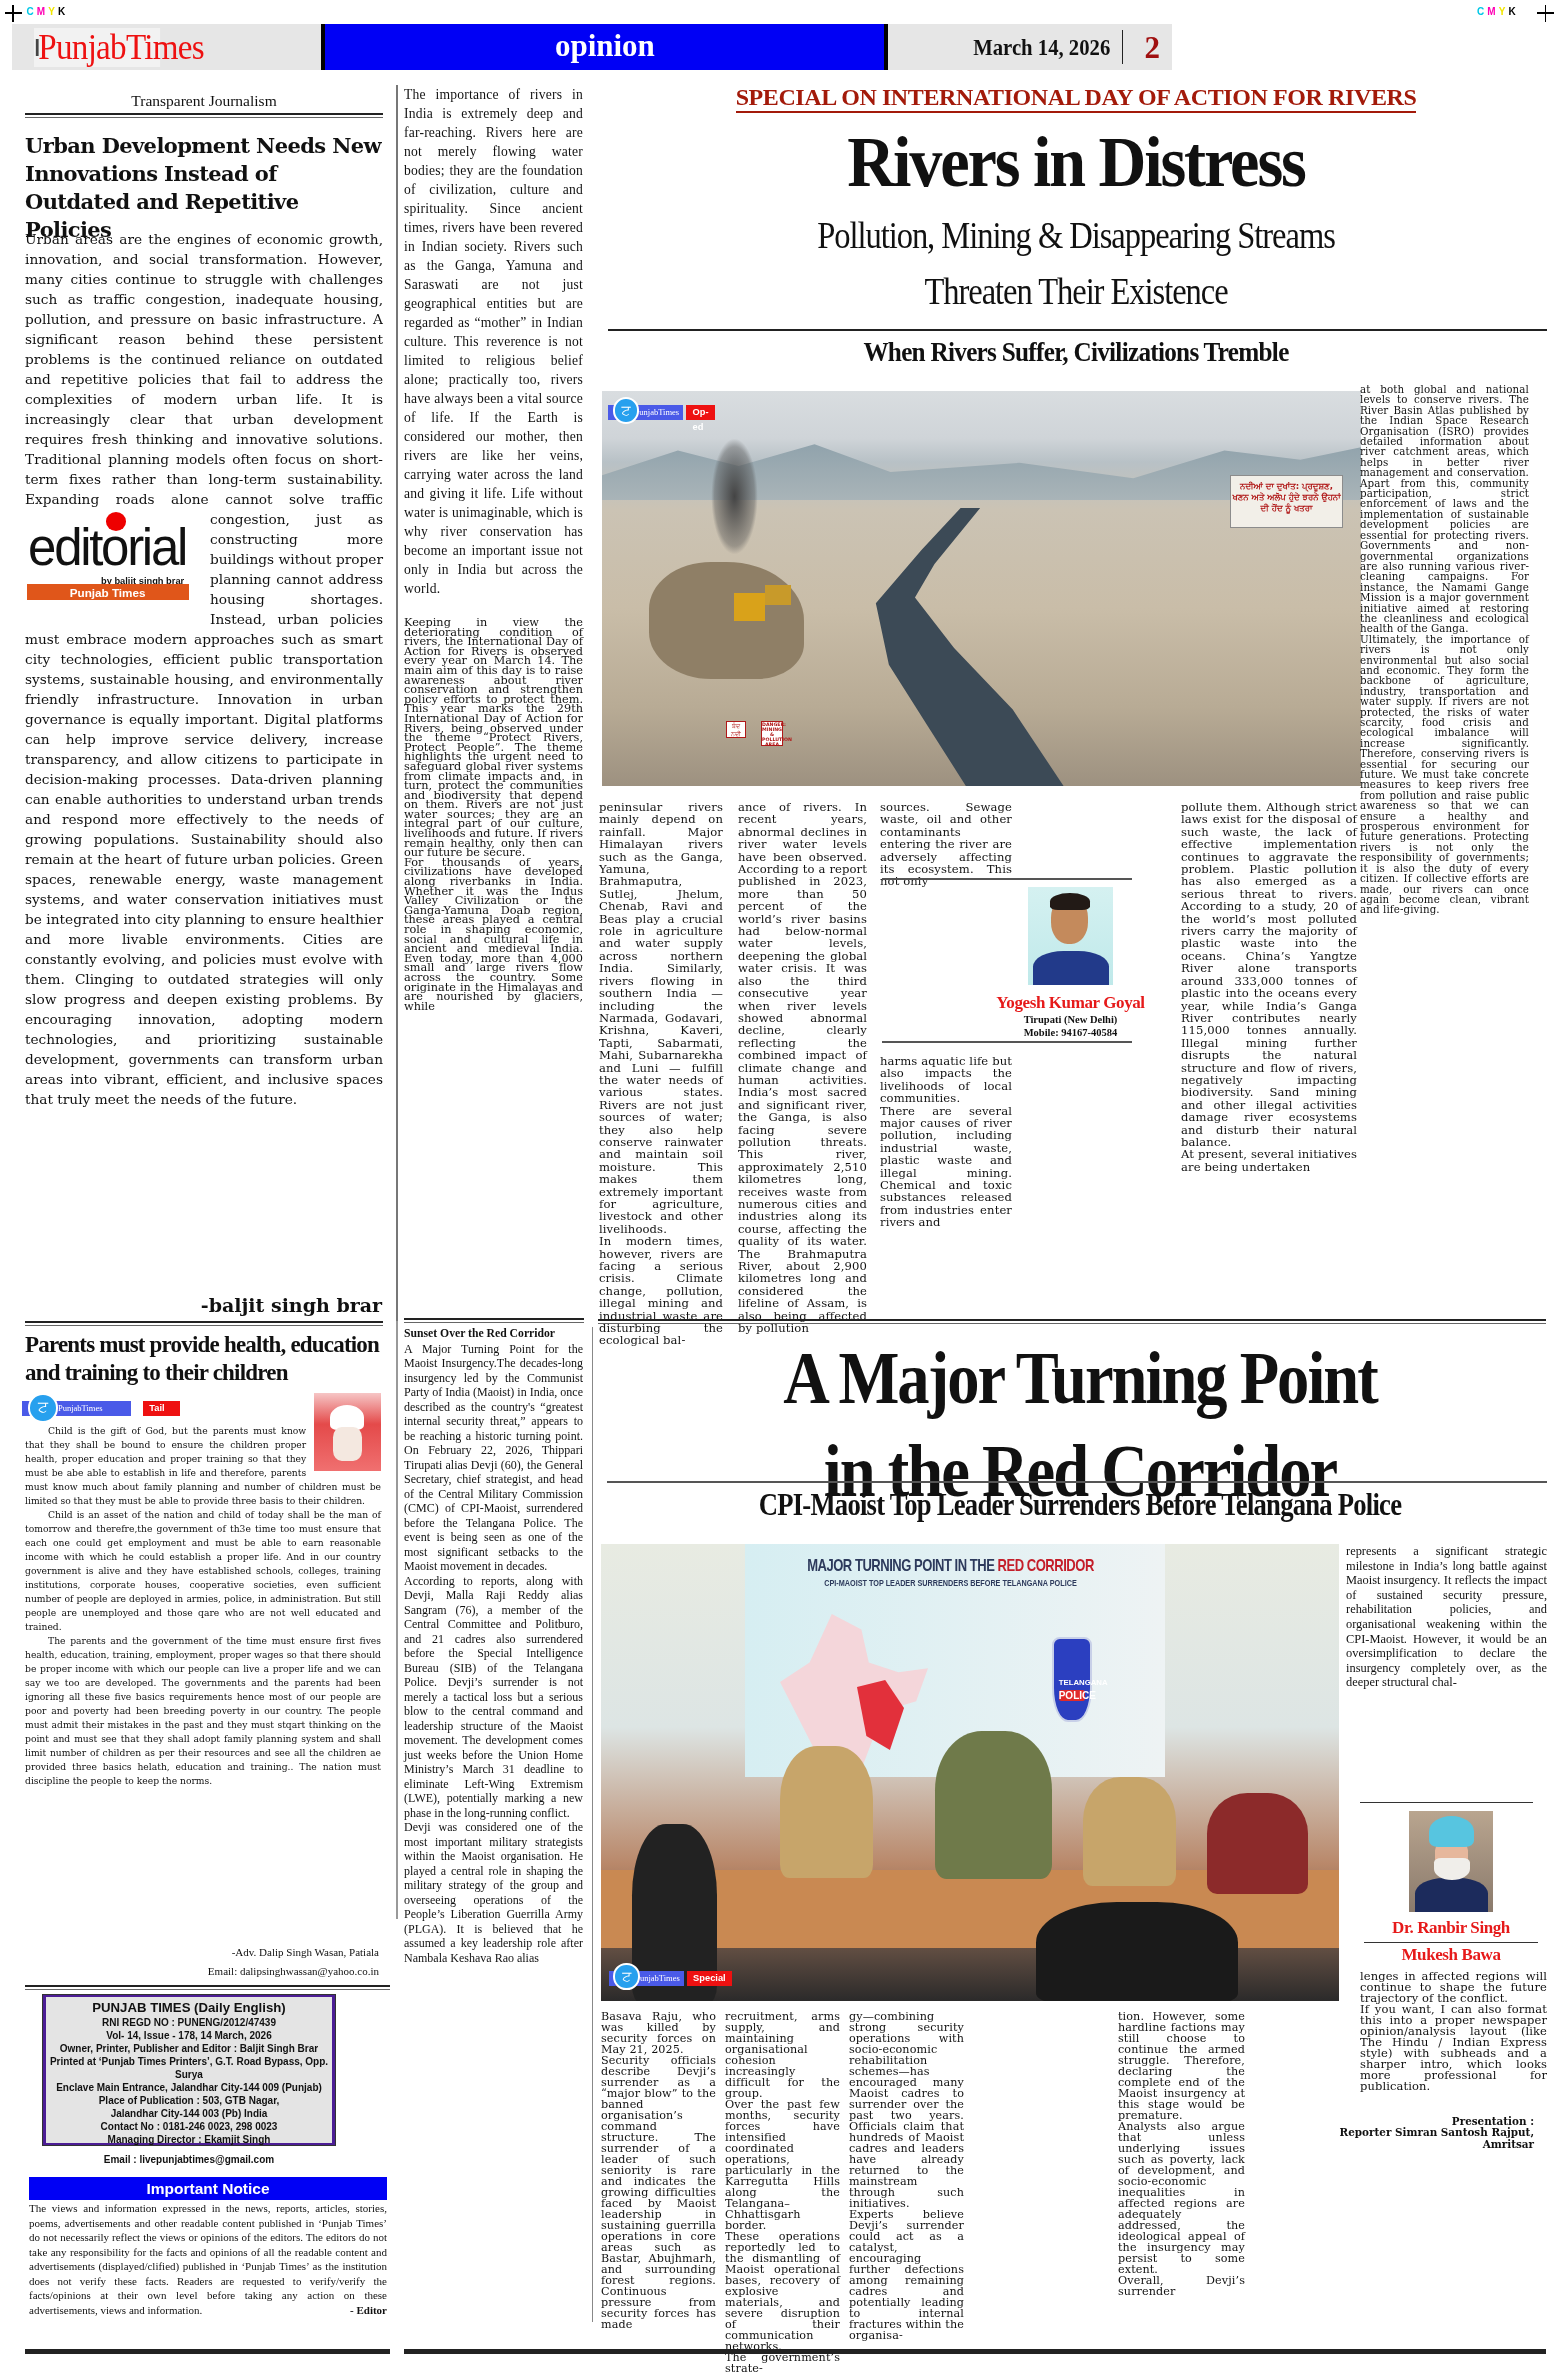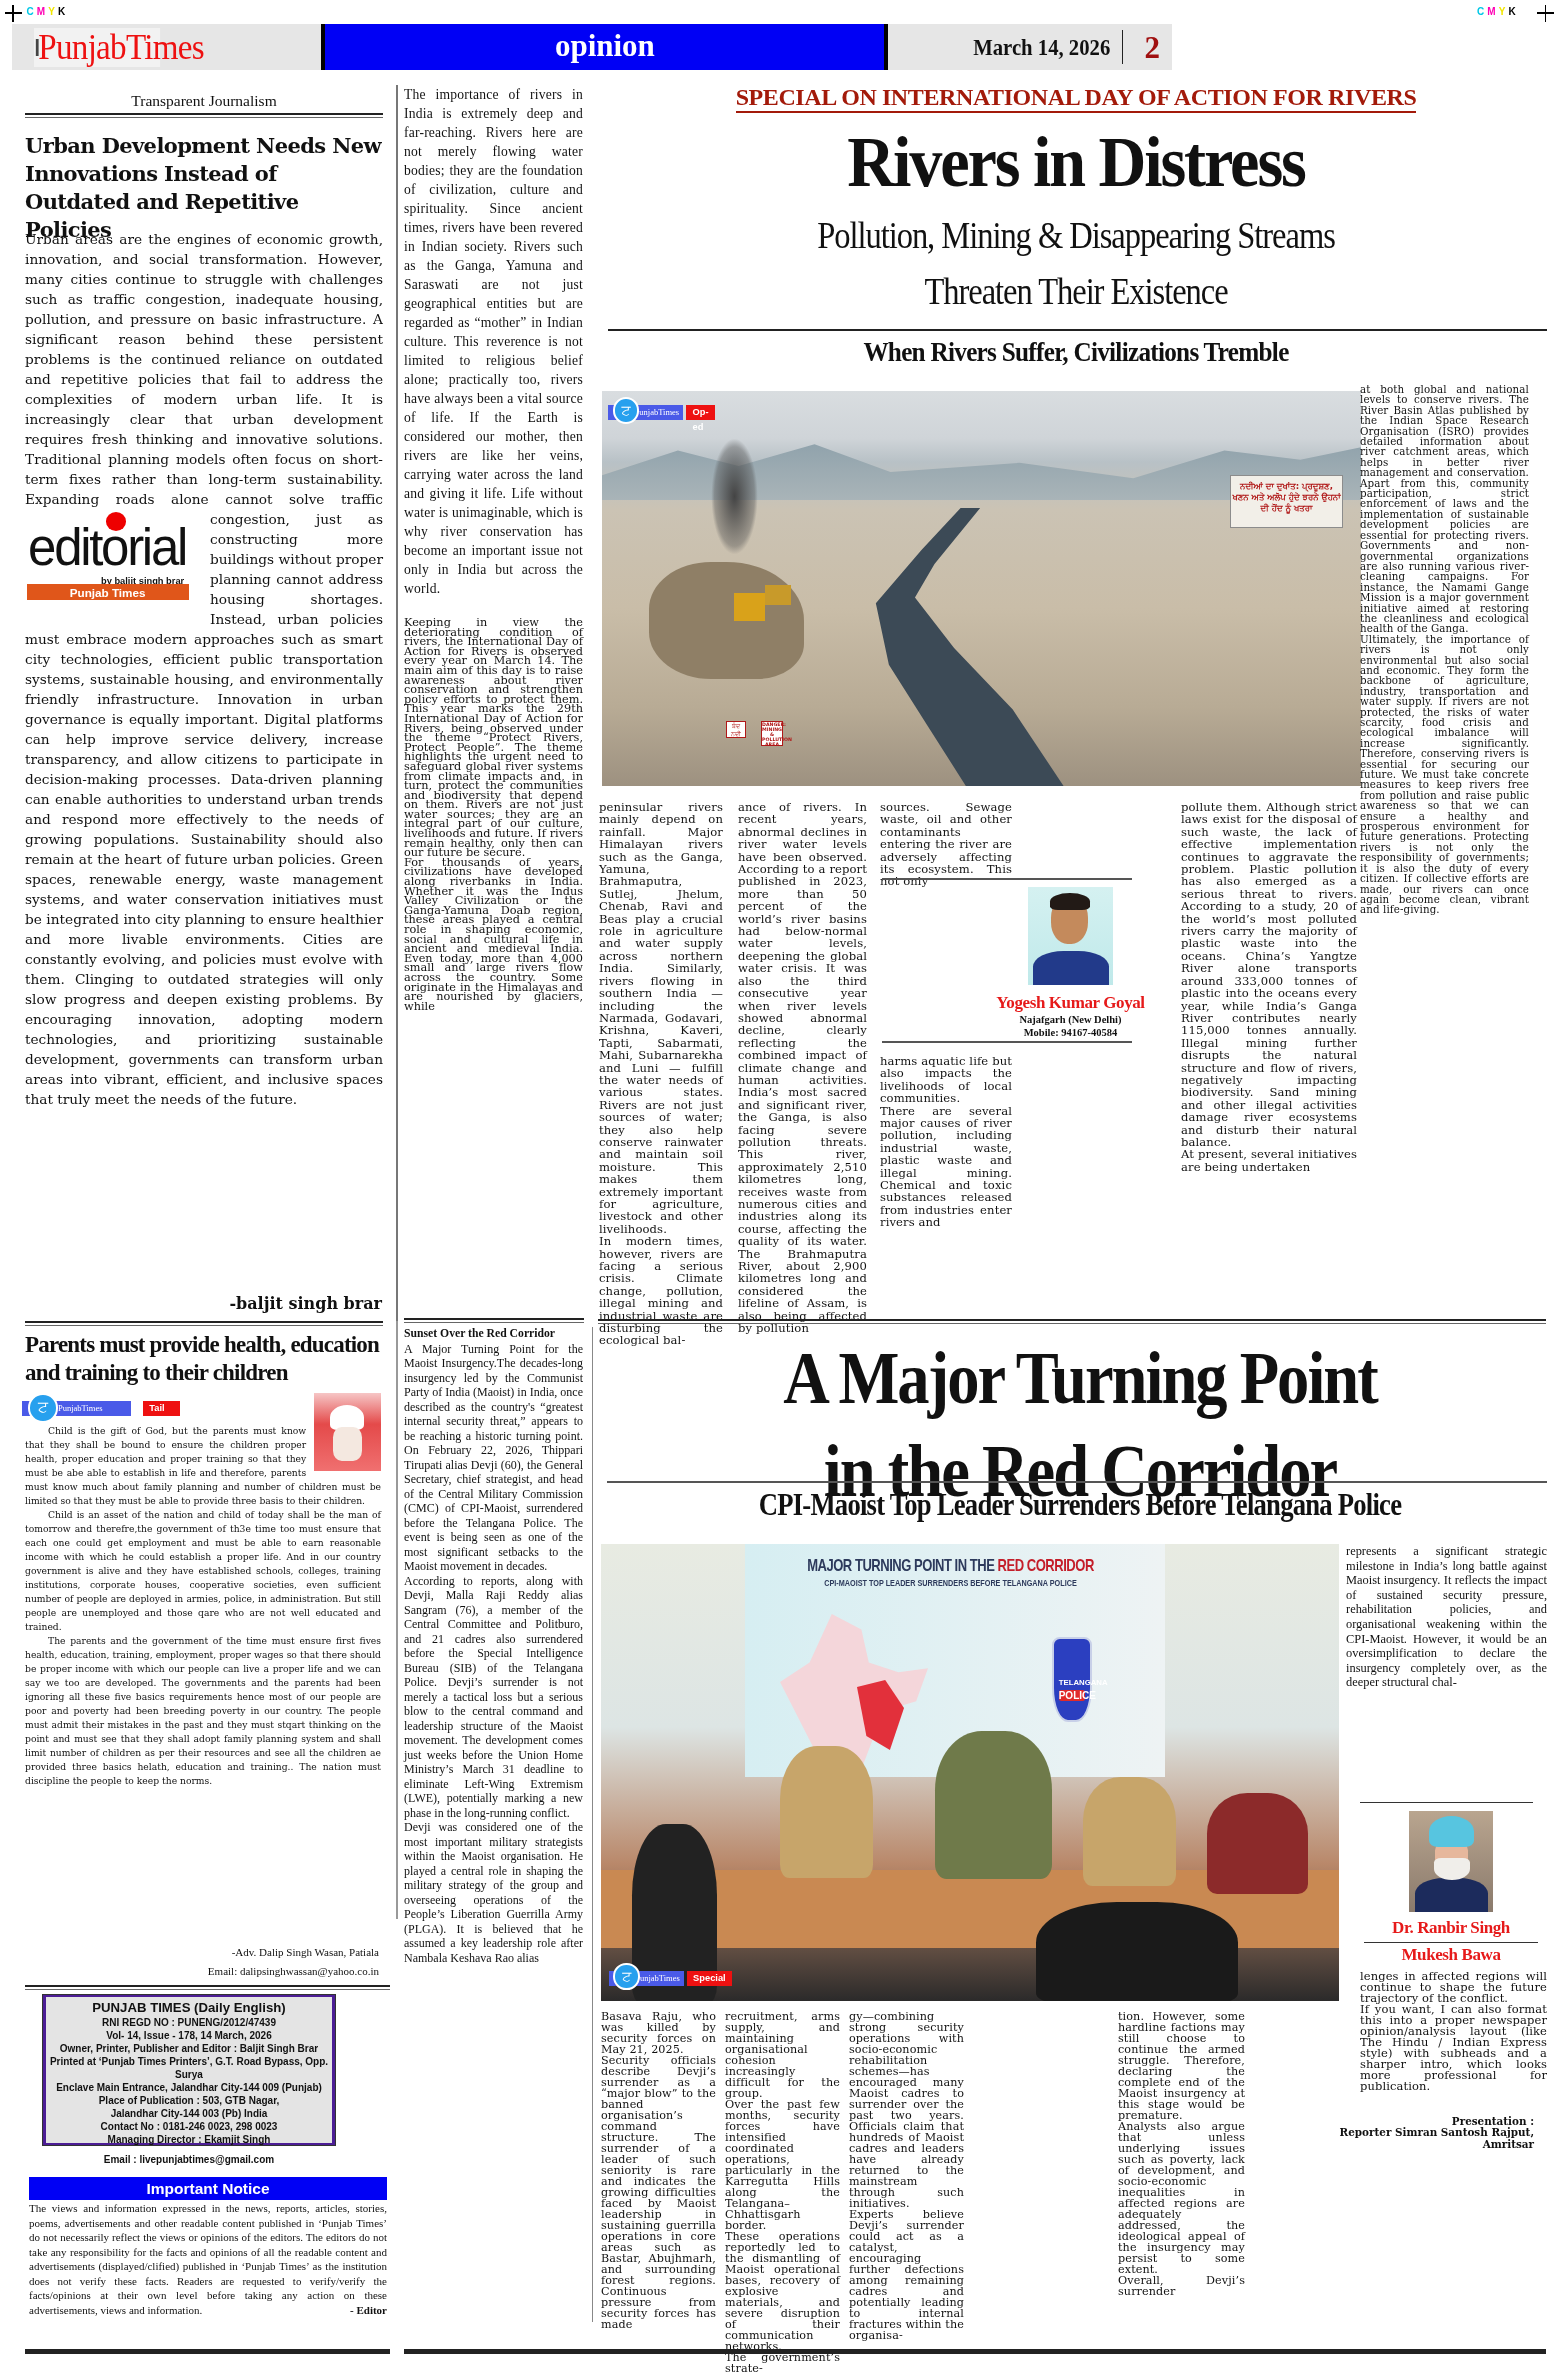--- a/index.html
+++ b/index.html
@@ -33,21 +33,21 @@
 
   
   .tagline { position: absolute; left: 25px; top: 92px; width: 358px; text-align: center; font-family: "Liberation Serif", serif; font-size: 15.5px; }
   .ed-title { position: absolute; left: 25px; top: 132px; width: 358px; font-family: "DejaVu Serif", serif; font-weight: bold; font-size: 21px; line-height: 28px; letter-spacing: -0.6px; }
   .ed-body { position: absolute; left: 25px; top: 229px; width: 358px; font-size: 13.7px; line-height: 20px; }
   .ed-logo { float: left; width: 171px; height: 109px; margin: 3.1px 14px 3.1px 0; position: relative; }
   .ed-logo .word { position: absolute; left: 3.1px; top: 9.3px; font-family: "Liberation Sans", sans-serif; font-size: 51px; line-height: 54px; letter-spacing: -2.3px; color: #111; }
   .ed-logo .dot { position: absolute; left: 81px; top: 0; width: 20px; height: 18.7px; border-radius: 50%; background: #ee0000; }
   .ed-logo .by { position: absolute; left: 76px; top: 59px; font-family: "Liberation Sans", sans-serif; font-weight: bold; font-size: 9.3px; }
   .ed-logo .pt { position: absolute; left: 1.6px; top: 72px; width: 162px; height: 15.5px; background: #e0561a; color: #fff; font-family: "Liberation Sans", sans-serif; font-weight: bold; font-size: 11.7px; line-height: 15.5px; text-align: center; border-top: 1.6px solid #e0561a; }
-  .ed-sign { position: absolute; right: 1172px; top: 1294px; font-family: "DejaVu Serif", serif; font-weight: bold; font-size: 16px; }
+  .ed-sign { position: absolute; right: 1172px; top: 1294px; font-family: "DejaVu Serif", serif; font-weight: bold; font-size: 19px; }
 
   
   .par-title { position: absolute; left: 25px; top: 1331px; width: 365px; font-family: "Liberation Serif", serif; font-weight: bold; font-size: 23px; line-height: 28px; letter-spacing: -0.8px; }
   .badge { position: absolute; height: 14.8px; display: flex; align-items: center; }
   .badge .circ { width: 29.5px; height: 29.5px; border-radius: 50%; background: #27a0ee; border: 2.3px solid #fff; margin-left: 3.1px; margin-right: 3.1px; color: #fff; font-size: 15.5px; line-height: 25px; text-align: center; font-family: "DejaVu Sans", sans-serif; z-index: 2; }
   .badge .pt { background: #4a5ae8; color: #fff; font-family: "Liberation Serif", serif; font-size: 8.5px; height: 14.8px; line-height: 14.8px; padding: 0 6.2px 0 3.1px; }
   .badge .lbl { background: #ee1111; color: #fff; font-family: "Liberation Sans", sans-serif; font-weight: bold; font-size: 9.3px; height: 14.8px; line-height: 14.8px; padding: 0 6.2px; margin-left: 3.1px; }
   .par-body { position: absolute; left: 25px; top: 1424px; width: 356px; font-size: 9.2px; line-height: 14px; }
   .par-body p { text-indent: 23px; }
   .par-photo { float: right; width: 67px; height: 78px; margin: -31px 0 3.1px 7.8px; background: linear-gradient(180deg,#f6c6c6,#e44a4a 40%,#f07070); position: relative; }
@@ -242,21 +242,21 @@
   <p>sources. Sewage waste, oil and other contaminants entering the river are adversely affecting its ecosystem. This not only</p>
 </div>
 <div class="rule" style="left:882px;top:878px;width:250px;height:1.6px;background:#555;"></div>
 <div class="author-box">
   <div class="author-photo">
       <div class="shirt"></div>
       <div class="head"></div>
       <div class="hair"></div>
     </div>
   <div class="author-name">Yogesh Kumar Goyal</div>
-  <div class="author-meta">Najafgarh (New Delhi)</div>
+  <div class="author-meta">Tirupati (New Delhi)</div>
   <div class="author-meta">Mobile: 94167-40584</div>
 </div>
 <div class="rule" style="left:882px;top:1041px;width:250px;height:1.6px;background:#555;"></div>
 <div class="rcol body-serif" style="left:880px;top:1055px;width:132px;">
   <p>harms aquatic life but also impacts the livelihoods of local communities.</p>
   <p>There are several major causes of river pollution, including industrial waste, plastic waste and illegal mining. Chemical and toxic substances released from industries enter rivers and</p>
 </div>
 <div class="rcol body-serif" style="left:1164px;top:801px;width:176px;margin-left:17px;">
   <p>pollute them. Although strict laws exist for the disposal of such waste, the lack of effective implementation continues to aggravate the problem. Plastic pollution has also emerged as a serious threat to rivers. According to a study, 20 of the world’s most polluted rivers carry the majority of plastic waste into the oceans. China’s Yangtze River alone transports around 333,000 tonnes of plastic into the oceans every year, while India’s Ganga River contributes nearly 115,000 tonnes annually. Illegal mining further disrupts the natural structure and flow of rivers, negatively impacting biodiversity. Sand mining and other illegal activities damage river ecosystems and disturb their natural balance.</p>
   <p>At present, several initiatives are being undertaken</p>

